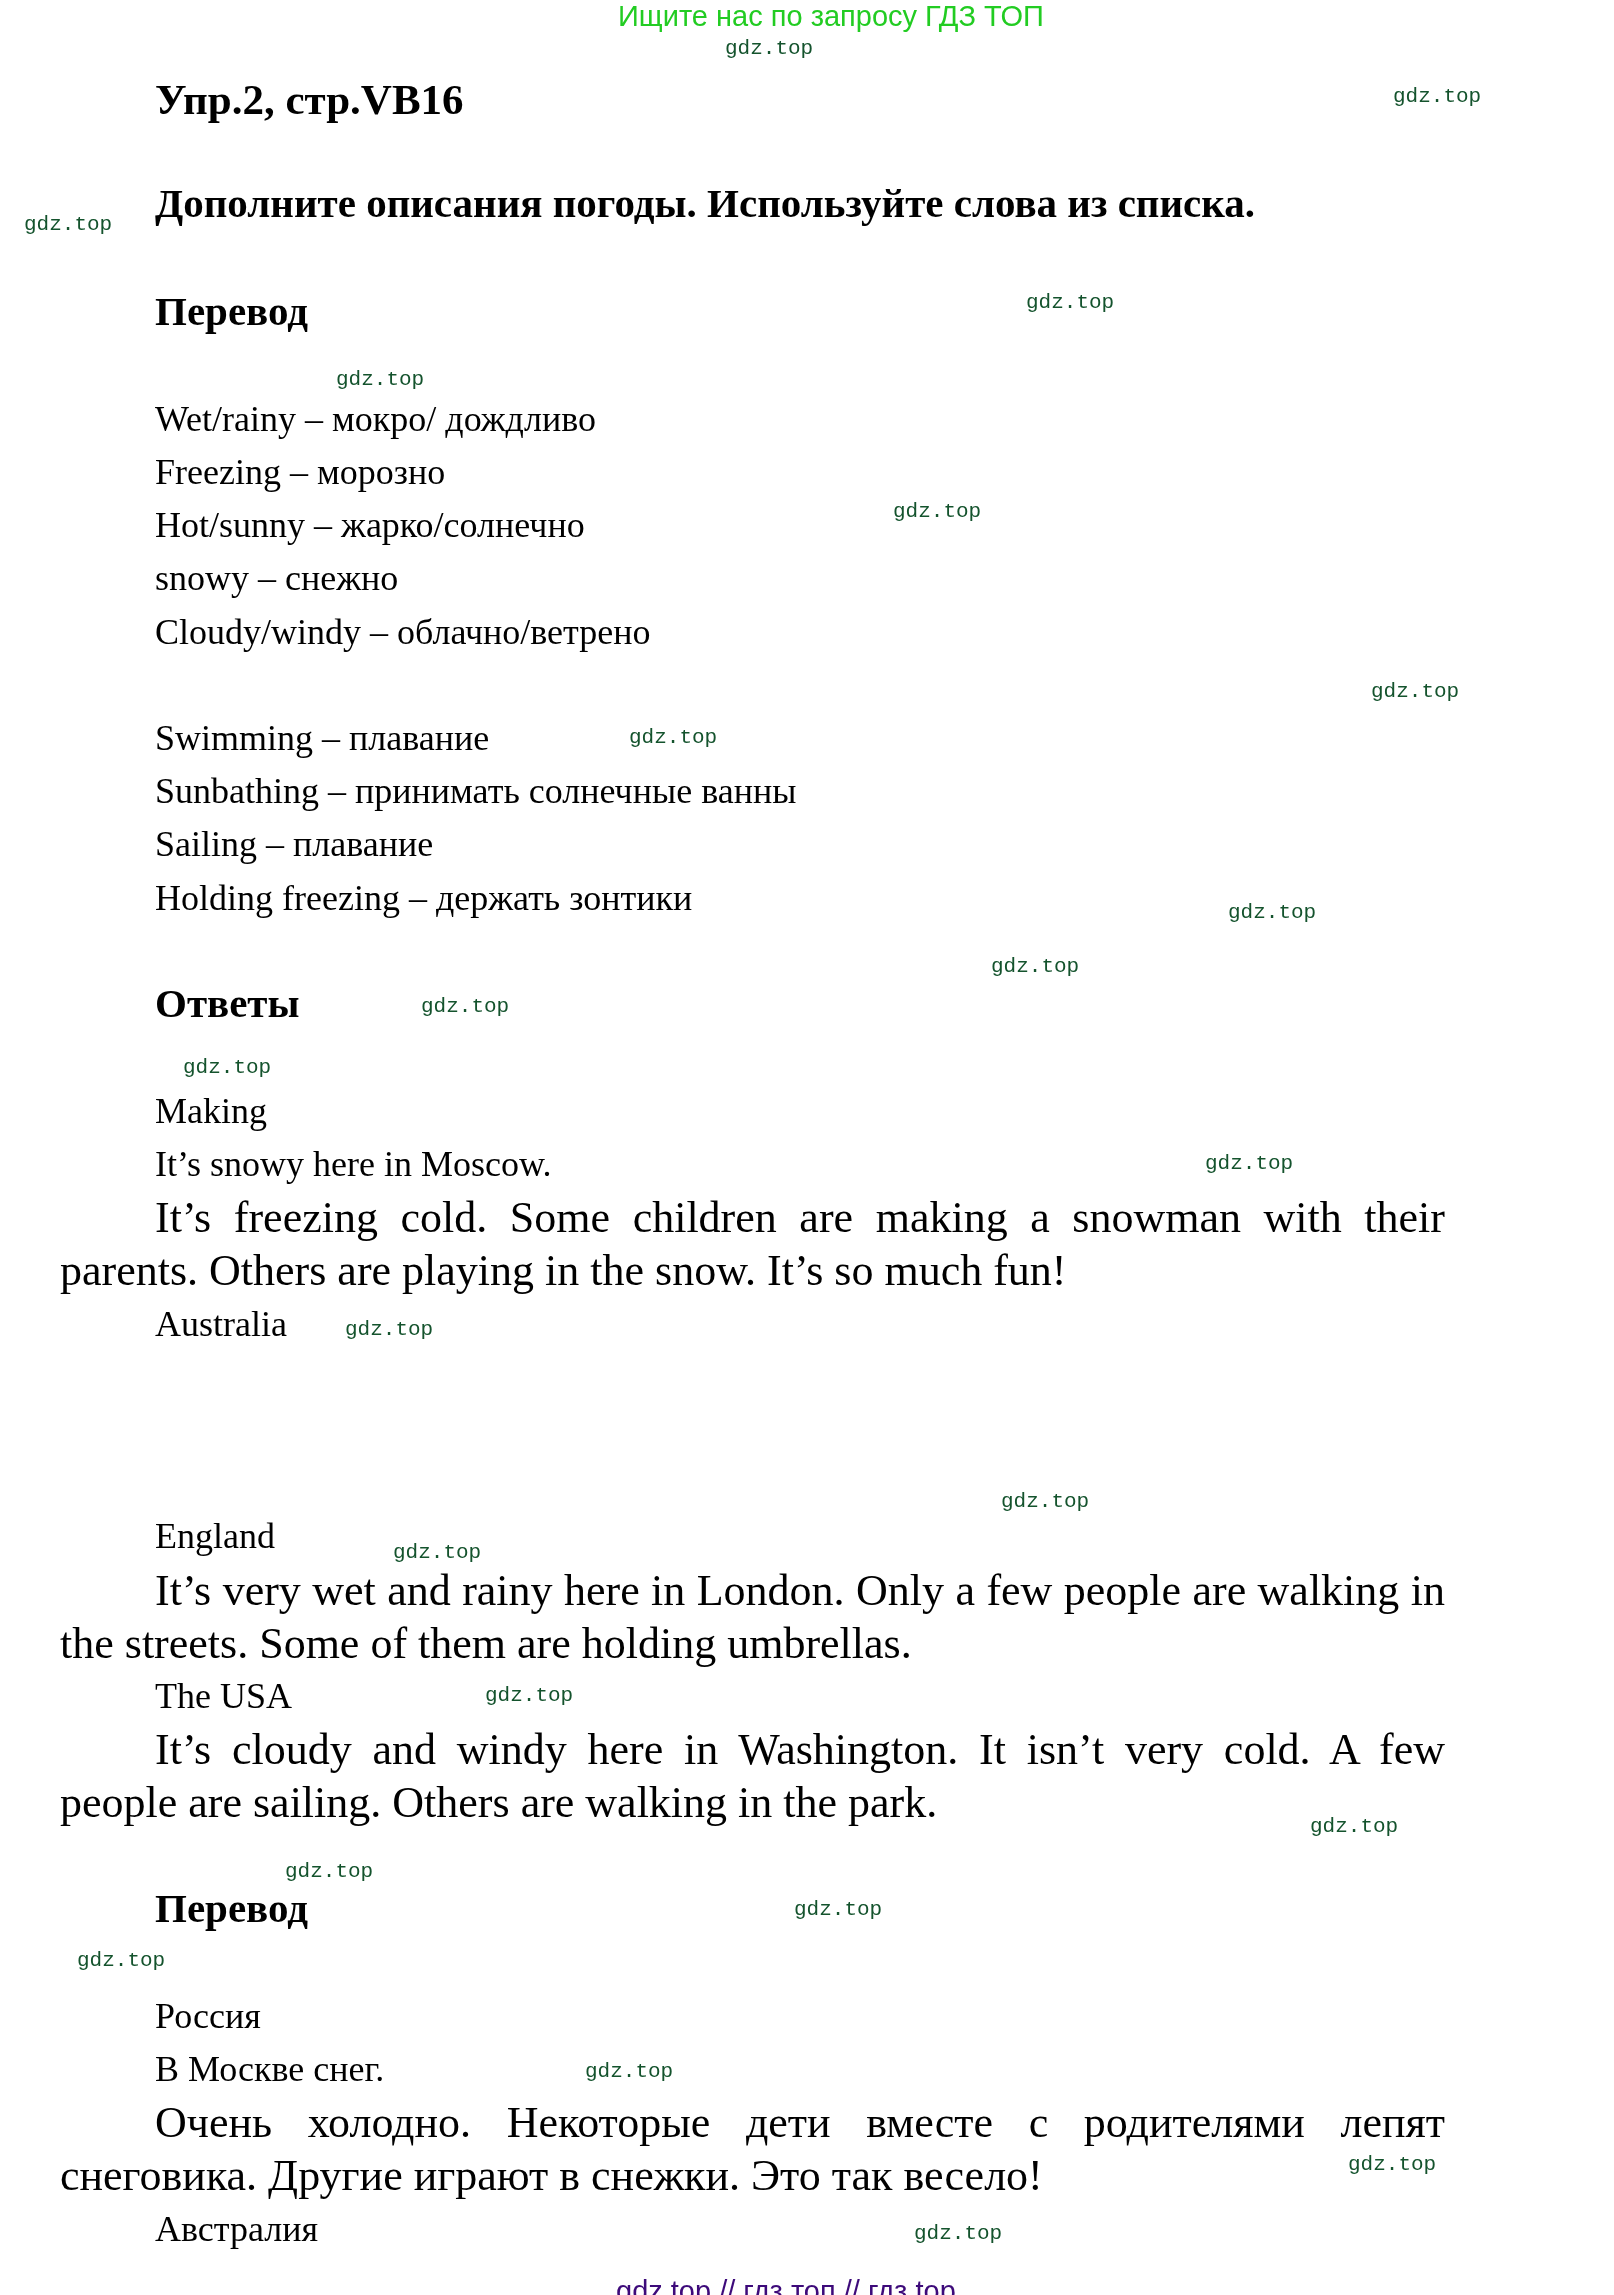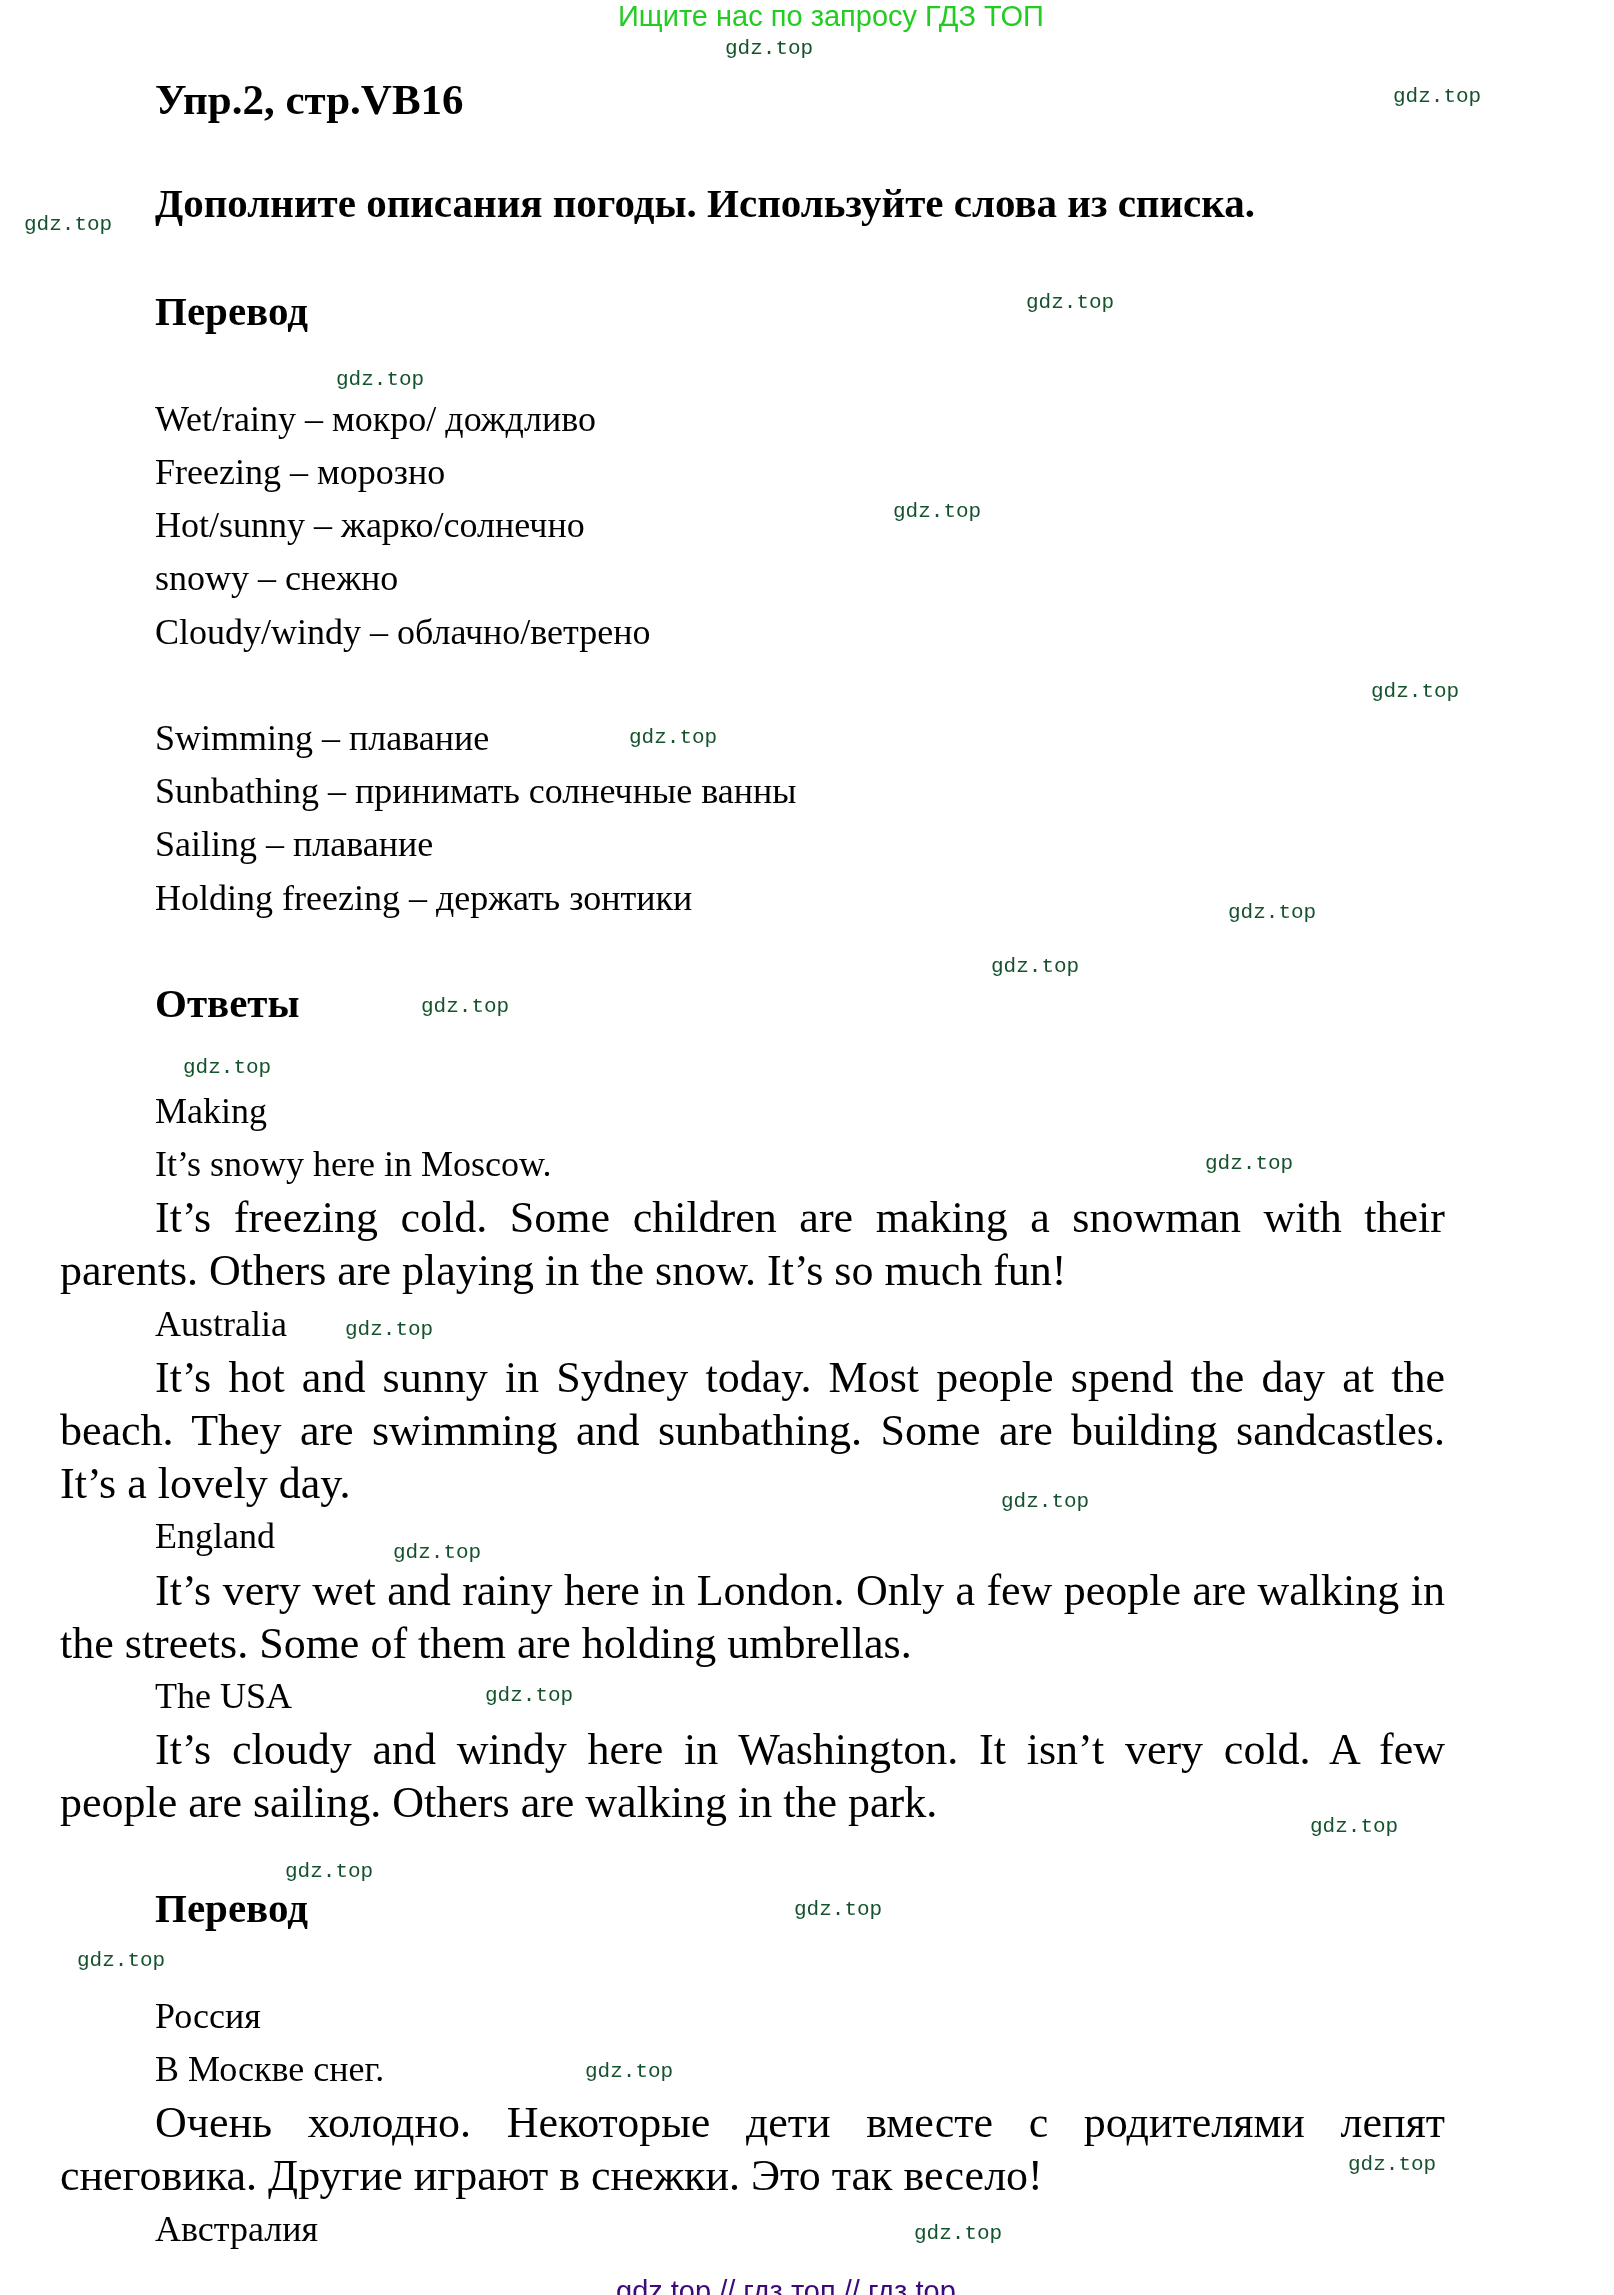--- a/index.html
+++ b/index.html
@@ -67,21 +67,20 @@
   <div class="abs serif line" style="left:155px; top:818px;">Sailing – плавание</div>
   <div class="abs serif line" style="left:155px; top:872px;">Holding freezing – держать зонтики</div>
 
   <div class="abs serif h-sec" style="left:155px; top:979px;">Ответы</div>
 
   <div class="abs serif line" style="left:155px; top:1085px;">Making</div>
   <div class="abs serif line" style="left:155px; top:1138px;">It’s snowy here in Moscow.</div>
   <div class="serif para" style="top:1191px;">It’s freezing cold. Some children are making a snowman with their parents. Others are playing in the snow. It’s so much fun!</div>
 
   <div class="abs serif line" style="left:155px; top:1298px;">Australia</div>
-  <div class="serif para" style="top:1351px;">It’s hot and sunny in Sydney today. Most people spend the day at the beach. They are swimming and sunbathing. Some are building sandcastles. It’s a lovely day.</div>
 
   <div class="abs serif line" style="left:155px; top:1510px;">England</div>
   <div class="serif para" style="top:1564px;">It’s very wet and rainy here in London. Only a few people are walking in the streets. Some of them are holding umbrellas.</div>
 
   <div class="abs serif line" style="left:155px; top:1670px;">The USA</div>
   <div class="serif para" style="top:1723px;">It’s cloudy and windy here in Washington. It isn’t very cold. A few people are sailing. Others are walking in the park.</div>
 
   <div class="abs serif h-sec" style="left:155px; top:1884px;">Перевод</div>
 
   <div class="abs serif line" style="left:155px; top:1990px;">Россия</div>

